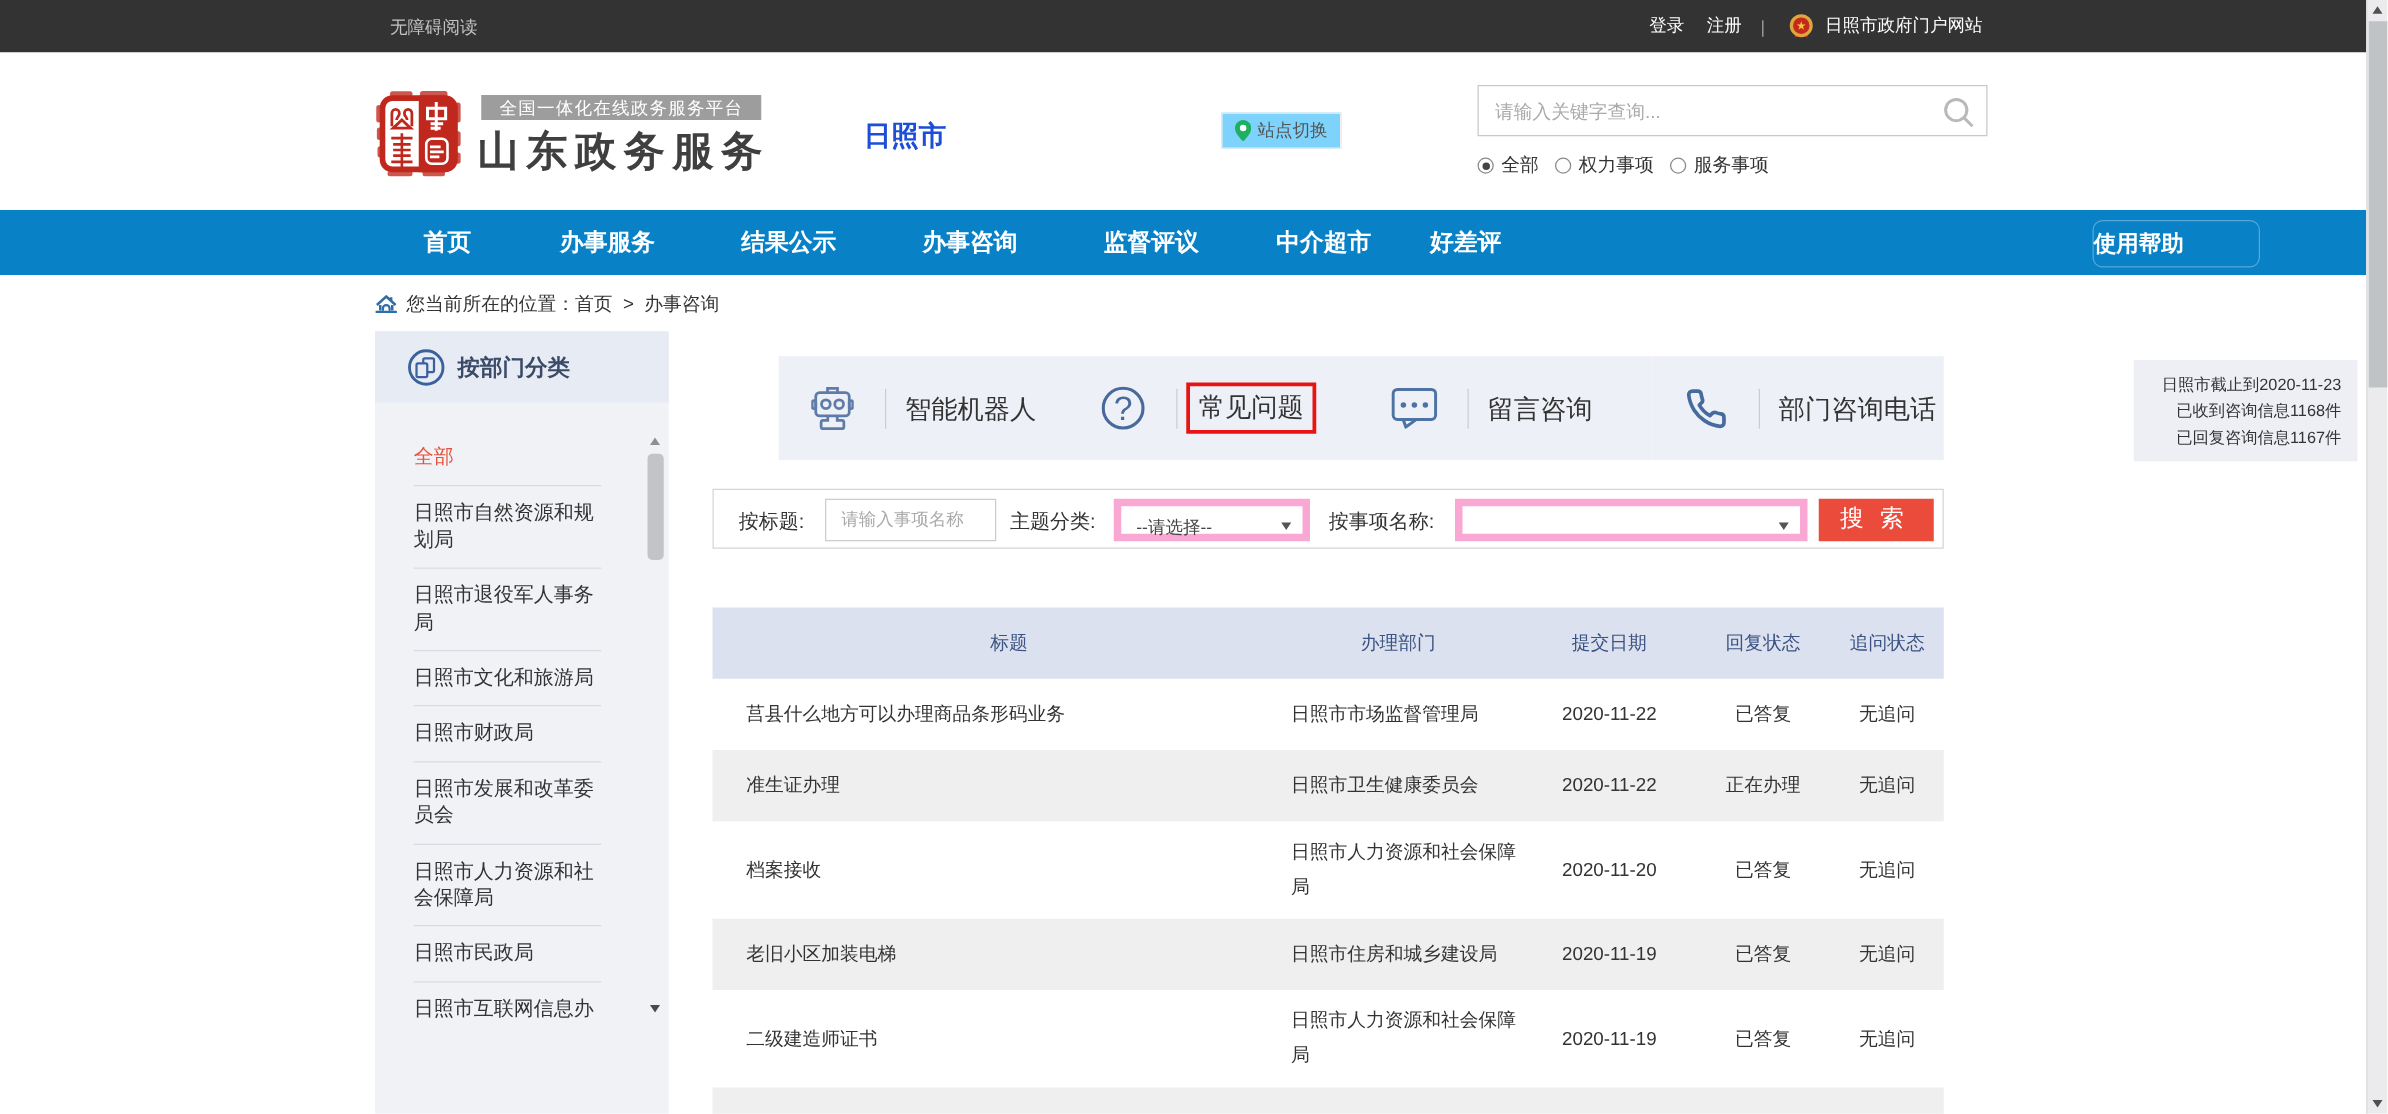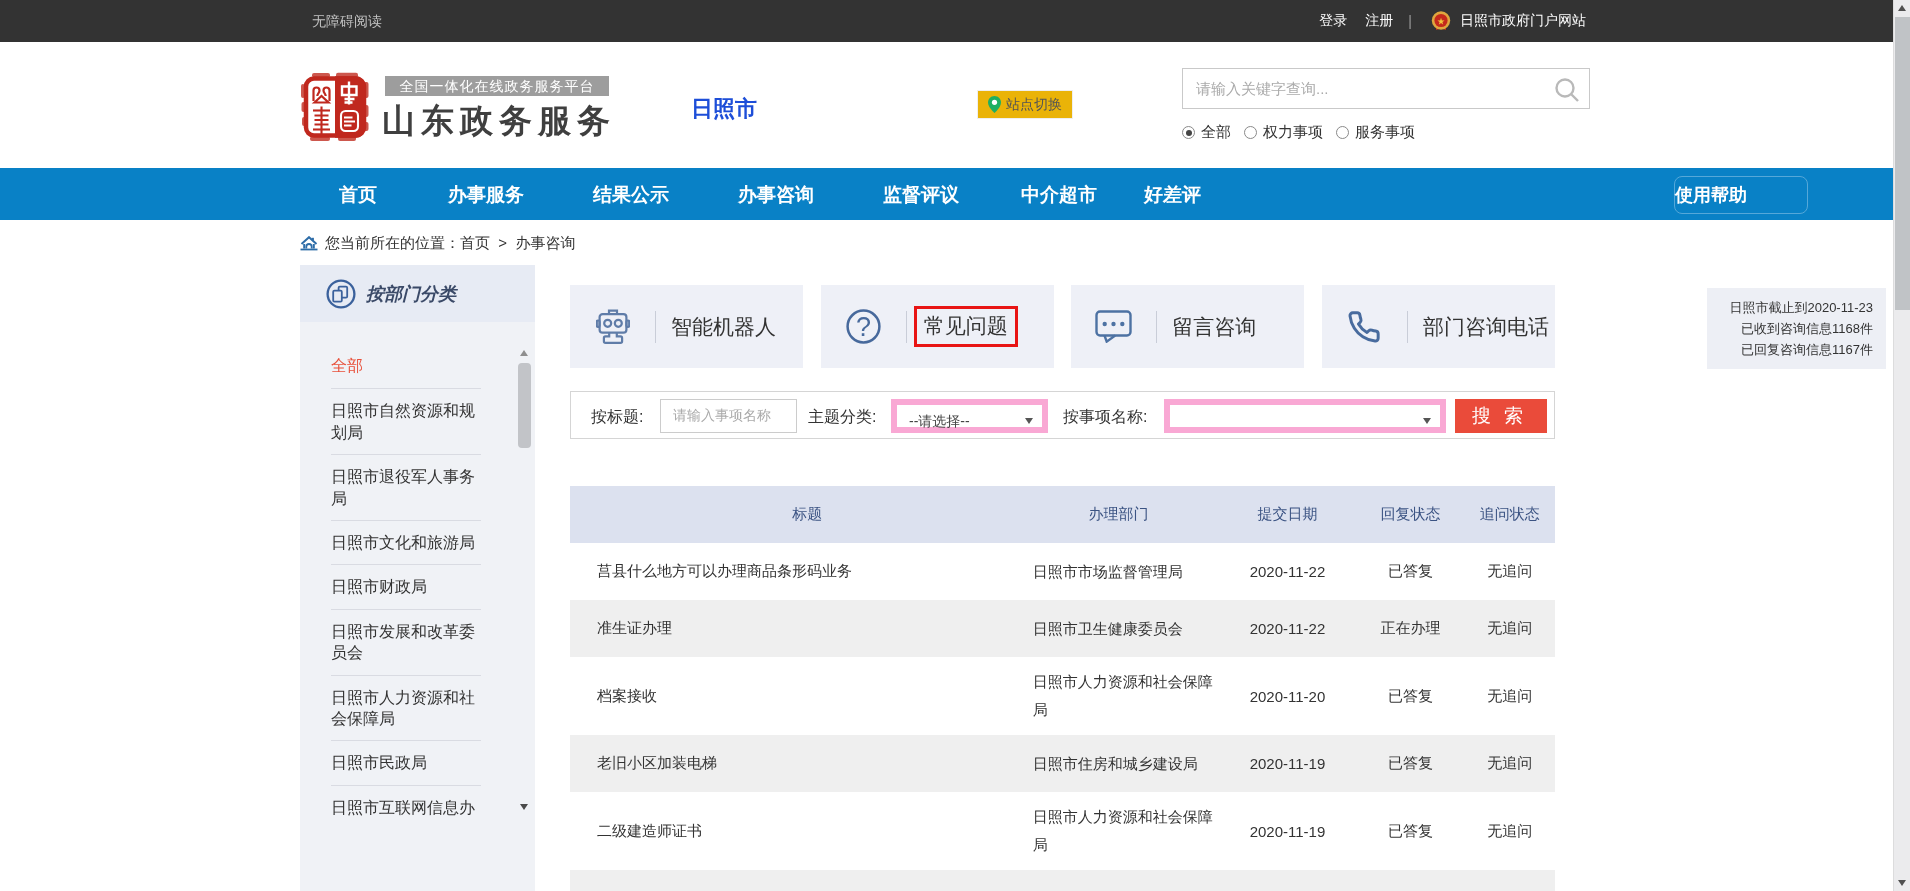--- a/index.html
+++ b/index.html
@@ -14,56 +14,56 @@
 .topbar .right a { color:#fdfdfd; text-decoration:none; }
 .topbar .sep { margin:0 19px 0 15px; color:#9a9a9a; }
 .emblem { width:20px; height:21px; margin-right:9px; }
 
 
 .header { position:absolute; left:0; top:42px; width:1893px; height:144px; background:#fff; }
 .seal { position:absolute; left:300px; top:30px; width:70px; height:70px; }
 .logo-strip { position:absolute; left:385px; top:34px; width:224px; height:20px; background:#9d9d9d; color:#fff; font-size:14px; text-align:center; line-height:20px; letter-spacing:1px; }
 .logo-main { position:absolute; left:382px; top:57px; font-size:33px; font-weight:bold; color:#3f3f3f; letter-spacing:6px; white-space:nowrap; }
 .cityname { position:absolute; left:691px; top:52px; font-size:22px; font-weight:bold; color:#1d4ed8; }
-.sitebtn { position:absolute; left:977px; top:48px; width:96px; height:29px; background:#eab308; border:1px solid #efefef; font-size:14px; color:#555; display:flex; align-items:center; justify-content:center; }
+.sitebtn { position:absolute; left:977px; top:48px; width:96px; height:29px; background:#7dd3fc; border:1px solid #efefef; font-size:14px; color:#555; display:flex; align-items:center; justify-content:center; }
 .sitebtn svg { margin-right:5px; }
 .searchbox { position:absolute; left:1182px; top:26px; width:408px; height:41px; border:1px solid #c9c9c9; background:#fff; }
 .searchbox .ph { position:absolute; left:13px; top:11px; font-size:15px; color:#aaa; }
 .searchbox .mag { position:absolute; right:8px; top:7px; }
 .radios { position:absolute; left:1182px; top:81px; font-size:15px; color:#333; display:flex; align-items:center; }
 .radios .r { display:flex; align-items:center; margin-right:13px; }
 .radio-o { width:13px; height:13px; border:1px solid #8a8a8a; border-radius:50%; margin-right:6px; position:relative; background:#fff; }
 .radio-o.sel::after { content:""; position:absolute; left:2.5px; top:2.5px; width:6px; height:6px; background:#444; border-radius:50%; }
 
 
 .nav { position:absolute; left:0; top:168px; width:1893px; height:52px; background:#0981c6; }
 .nav .ni { position:absolute; top:0; height:52px; line-height:53px; font-size:19px; font-weight:bold; color:#fff; }
 .helpbtn { position:absolute; left:1674px; top:8px; width:134px; height:38px; border:1px solid #55a8d9; border-radius:8px; color:#fff; font-size:18px; font-weight:bold; text-align:left; line-height:36px; }
 
 
 .crumb { position:absolute; left:300px; top:234px; font-size:15px; color:#333; display:flex; align-items:center; }
 .crumb svg { margin-right:7px; }
 
 
 .sidebar { position:absolute; left:300px; top:265px; width:235px; height:626px; background:#f0f2f6; }
-.side-head { position:absolute; left:0; top:0; width:235px; height:57px; background:#e7ebf4; display:flex; align-items:center;font-style:italic; }
+.side-head { position:absolute; left:0; top:0; width:235px; height:57px; background:#e7ebf4; display:flex; align-items:center; }
 .side-head .ic { margin-left:26px; margin-right:10px; }
 .side-head .t { font-size:18px; font-weight:bold; color:#3b4a68; }
 .side-list { position:absolute; left:31px; top:80px; width:150px; }
 .side-list .it { padding:11px 0 11px; border-bottom:1px solid #d9dbe2; font-size:16px; color:#333; line-height:21.4px; }
 .side-list .it.first { color:#e8503a; padding-top:10px; padding-bottom:12px; }
 .side-list .it.last { border-bottom:none; }
 
 .sscroll { position:absolute; left:216px; top:80px; width:17px; height:468px; }
 .sscroll .tri-up { position:absolute; left:4px; top:5px; width:0; height:0; border-left:4.5px solid transparent; border-right:4.5px solid transparent; border-bottom:6px solid #8f8f8f; }
 .sscroll .tri-dn { position:absolute; left:4px; top:459px; width:0; height:0; border-left:4.5px solid transparent; border-right:4.5px solid transparent; border-top:6px solid #4a4a4a; }
 .sscroll .thumb { position:absolute; left:2px; top:18px; width:13px; height:85px; background:#c2c4c8; border-radius:4px; }
 
 
-.tabs { position:absolute; left:570px; top:285px; width:985px; height:94px; display:flex; justify-content:space-between; }
+.tabs { position:absolute; left:570px; top:285px; width:985px; height:94px; display:flex; justify-content:flex-end; }
 .tab { width:233px; height:83px; background:#eef0f7; display:flex; align-items:center; }
 .tab .icw { width:85px; display:flex; justify-content:center; flex-shrink:0; }
 .tab .dv { width:1px; height:32px; background:#c9cdd8; flex-shrink:0; }
 .tab .tx { font-size:21px; color:#333; margin-left:15px; white-space:nowrap; }
 .tab .tx.red { border:3px solid #e81414; padding:3px 7px 4px; margin-left:7px; }
 
 
 .filter { position:absolute; left:570px; top:391px; width:985px; height:48px; border:1px solid #d5d5d5; background:#fff; font-size:16px; color:#333; }
 .filter .lab { position:absolute; top:15px; }
 .filter input, .filter .sel { position:absolute; top:7px; height:34px; border:6px solid #f9a8d4; background:#fff; font-size:14px; }

